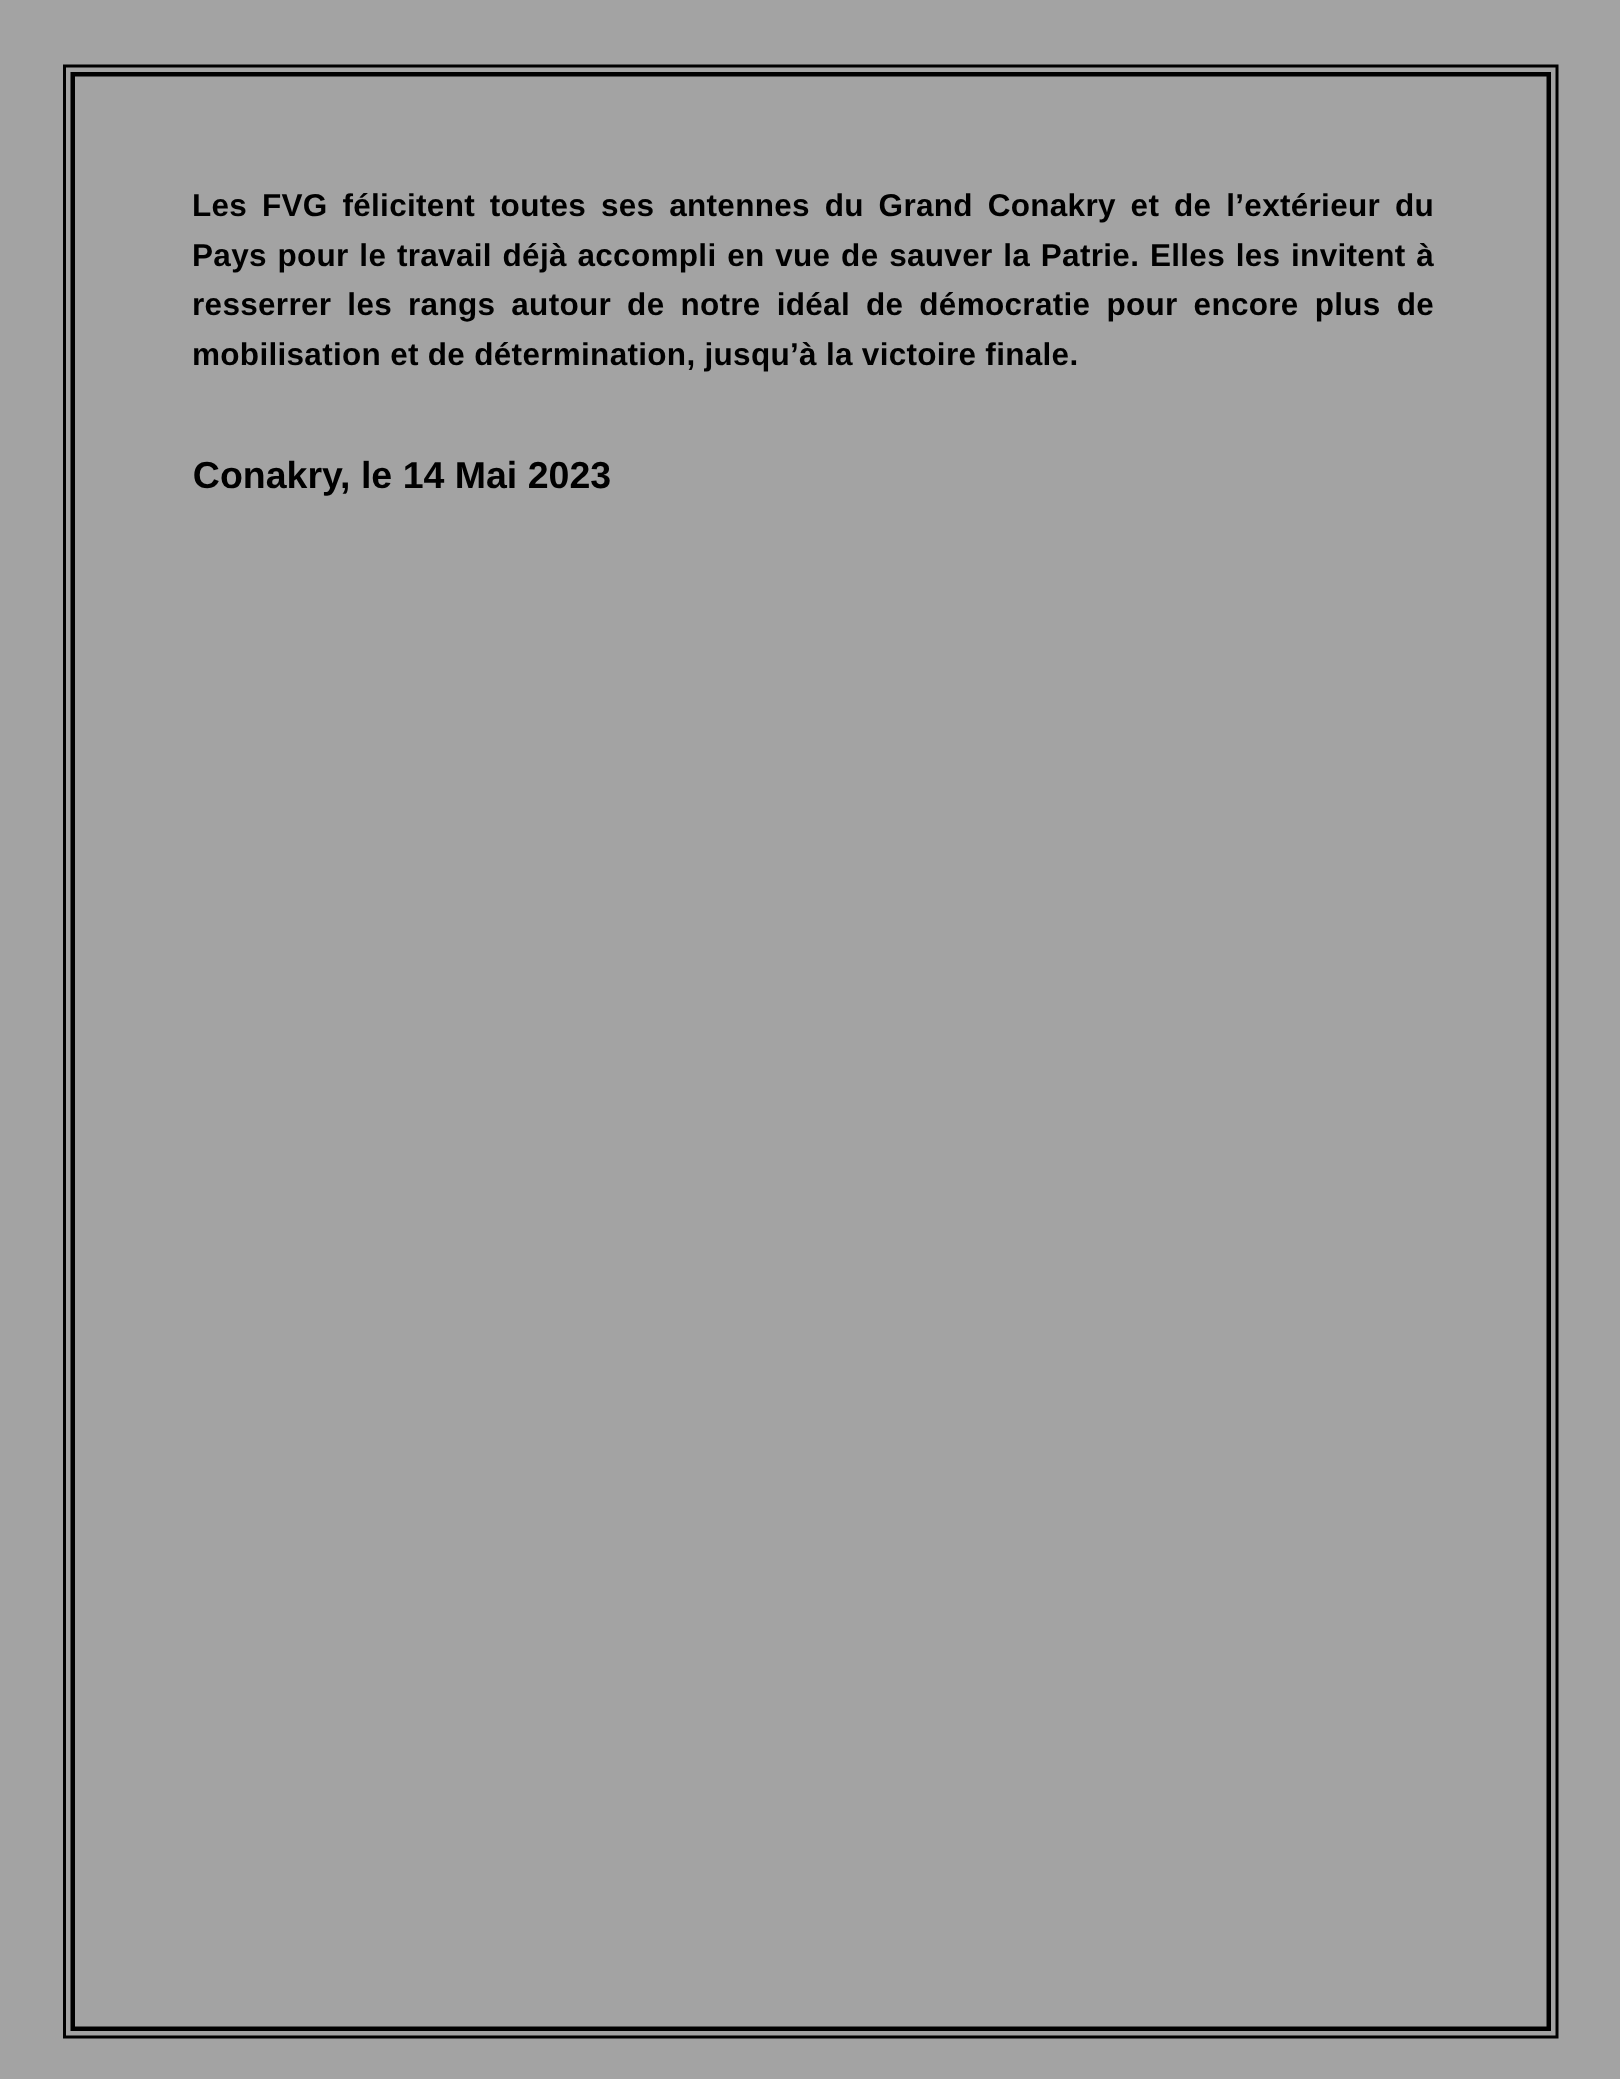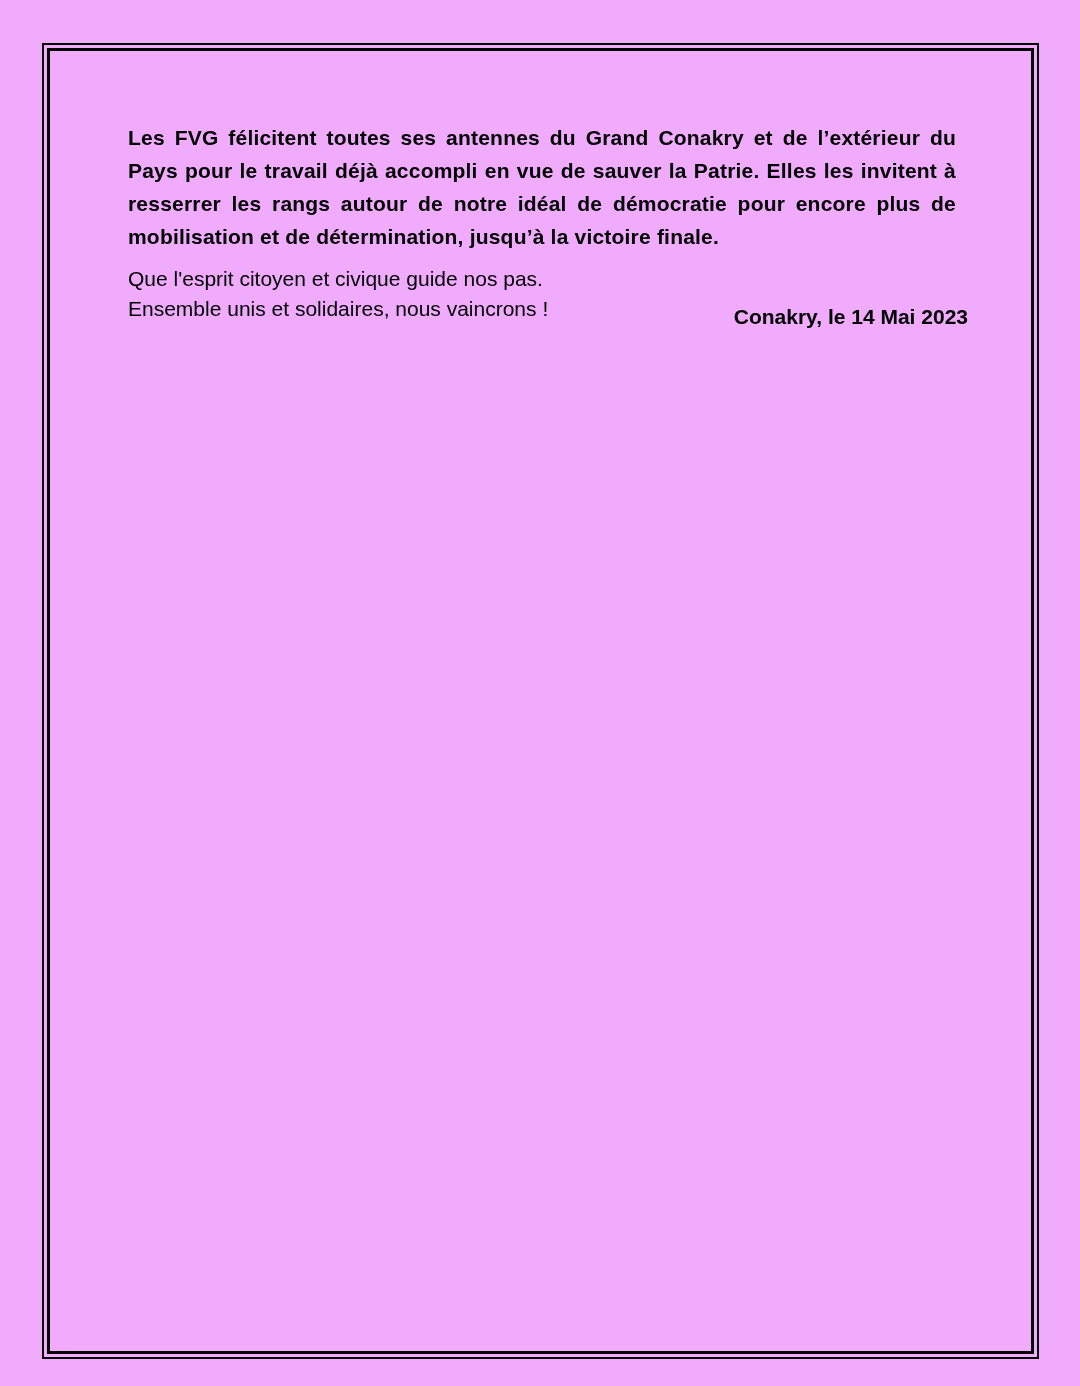--- a/index.html
+++ b/index.html
@@ -10,21 +10,21 @@
     background: #ffffff;
     font-family: "Liberation Sans", "DejaVu Sans", sans-serif;
     color: #000000;
     overflow: hidden;
   }
 
   .page {
     position: relative;
     width: 1080px;
     height: 1386px;
-    background: #f0abfc;
+    background: #a3a3a3;
   }
 
   
   .page-frame {
     position: absolute;
     left: 42px;
     top: 43px;
     width: 997px;
     height: 1316px;
     border: 2px solid #000000;
@@ -63,47 +63,43 @@
     font-size: 21px;
     line-height: 30px;
     font-weight: normal;
   }
 
   .signature {
     flex: 0 0 auto;
     width: 280px;
     margin-top: 38px;
     margin-right: -12px;
-    font-size: 21px;
+    font-size: 25px;
     line-height: 30px;
     font-weight: bold;
-    text-align: right;
+    text-align: center;
     white-space: nowrap;
   }
 </style>
 </head>
 <body>
 
 <div class="page">
 
   <div class="page-frame">
     <div class="page-frame-inner"></div>
   </div>
 
   <div class="content">
 
     <p class="para">Les FVG félicitent toutes ses antennes du Grand Conakry et de l’extérieur du Pays pour le travail déjà accompli en vue de sauver la Patrie. Elles les invitent à resserrer les rangs autour de notre idéal de démocratie pour encore plus de mobilisation et de détermination, jusqu’à la victoire finale.</p>
 
 
     <div class="closing-row">
 
-      <div class="motto">
-        <div>Que l'esprit citoyen et civique guide nos pas.</div>
-        <div>Ensemble unis et solidaires, nous vaincrons !</div>
-      </div>
 
       <div class="signature">
         <div>Conakry, le 14 Mai 2023</div>
       </div>
 
     </div>
 
   </div>
 
 </div>

